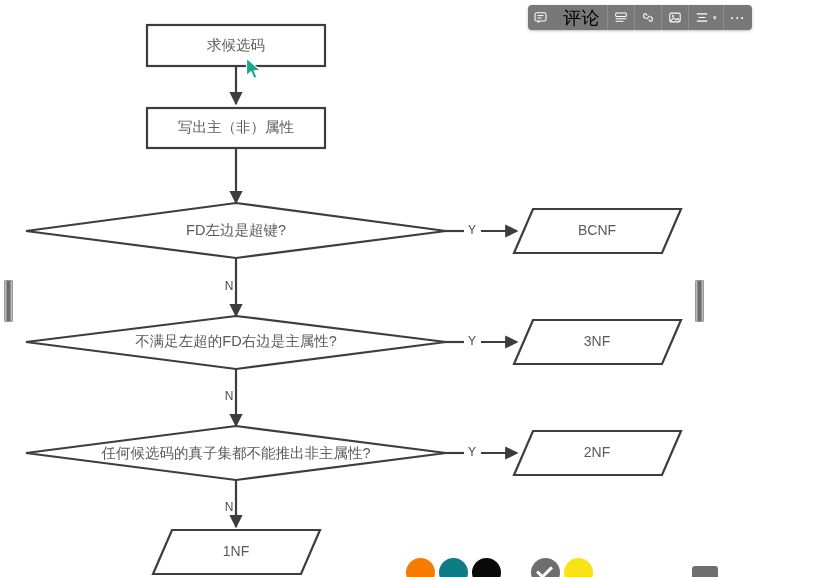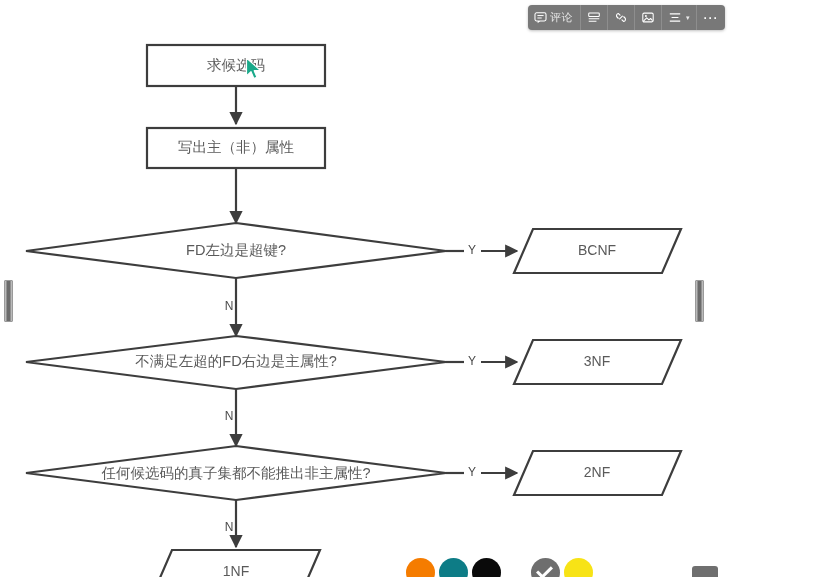--- a/index.html
+++ b/index.html
@@ -14,21 +14,20 @@
     position: relative;
     overflow: hidden;
     font-family: "Liberation Sans", "DejaVu Sans", sans-serif;
     -webkit-font-smoothing: antialiased;
   }
 
   
   #canvas {
     position: absolute;
     inset: 0;
-    margin-top: 20px;
   }
   #flow-svg {
     position: absolute;
     left: 0;
     top: 0;
   }
 
   .node-label {
     font-size: 14px;
     fill: #5a5a5a;
@@ -82,24 +81,25 @@
     justify-content: center;
     padding: 0 6px;
     color: #ffffff;
     cursor: pointer;
     border-right: 1px solid #8e8e8e;
     gap: 3px;
   }
   .tb-item:last-child { border-right: none; }
   .tb-item.comment { padding: 0 7px 0 6px; }
   .tb-label {
-    font-size: 11px;
-    color: #e5e5e5;
+    font-size: 18px;
+    color: #000000;
     line-height: 1;
     letter-spacing: 0.5px;
+    margin-left: 13px;
   }
   .tb-icon { display: flex; align-items: center; }
   .tb-caret {
     font-size: 7px;
     color: #eaeaea;
     margin-left: 1px;
   }
   .dots {
     font-size: 15px;
     line-height: 8px;

